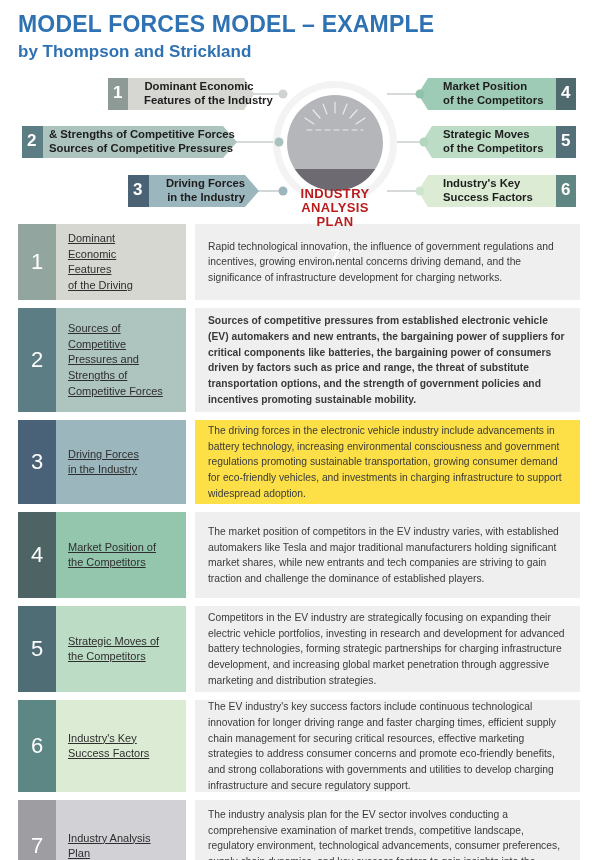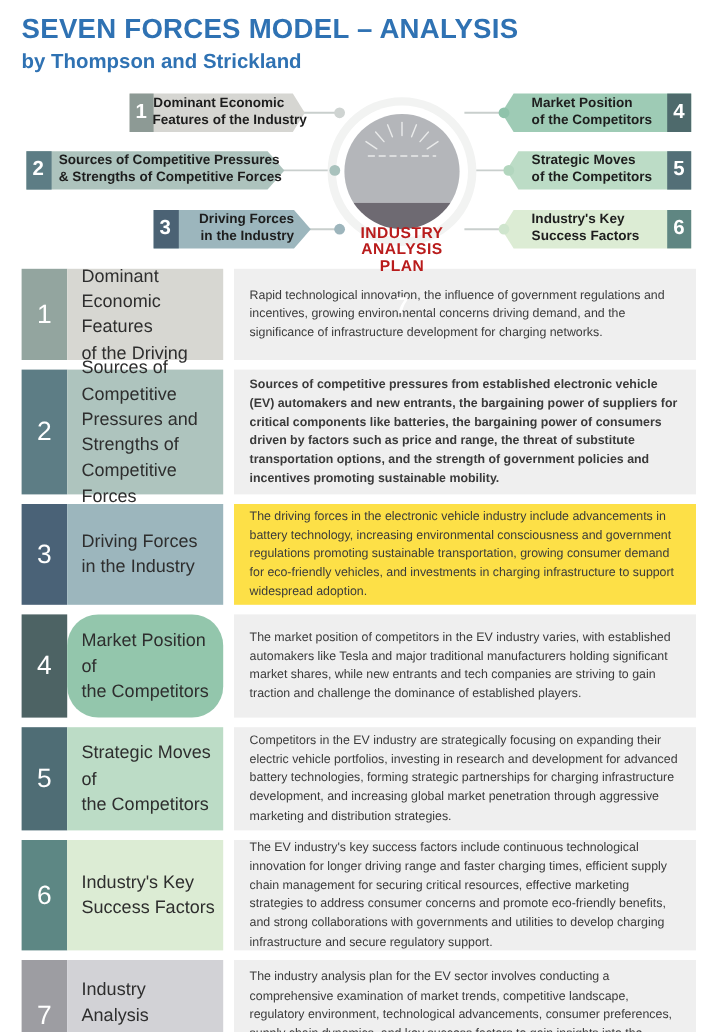--- a/index.html
+++ b/index.html
@@ -103,23 +103,24 @@
     color: #ffffff;
     font-weight: normal;
   }
   .row-label {
     width: 130px;
     flex: 0 0 130px;
     display: flex;
     align-items: center;
     padding-left: 12px;
     padding-right: 6px;
-    font-size: 15px;
+    font-size: 11px;
     color: #2e2e2e;
     line-height: 1.42;
+    text-decoration: underline;
   }
   .row-left {
     display: flex;
     flex: 0 0 168px;
   }
   .row-desc {
     flex: 1 1 auto;
     margin-left: 9px;
     background: #efefef;
     padding: 10px 14px 10px 13px;
@@ -131,21 +132,21 @@
   }
   .dotted {
     background-image: radial-gradient(rgba(255,255,255,.32) 0.8px, transparent 0.9px);
     background-size: 5px 5px;
   }
 </style>
 </head>
 <body>
 
 <div class="header">
-  <div class="title">SEVEN FORCES MODEL – ANALYSIS</div>
+  <div class="title">MODEL FORCES MODEL – EXAMPLE</div>
   <div class="subtitle">by Thompson and Strickland</div>
 </div>
 
 <div class="diagram">
   <svg width="598" height="155" viewBox="0 0 598 155">
 
     <g stroke="#c9cfcd" stroke-width="1.6" fill="none">
       <path d="M250,25 L283,25"></path>
       <path d="M233,73 L279,73"></path>
       <path d="M255,122 L283,122"></path>
@@ -211,29 +212,29 @@
   </svg>
 
   <div class="hub-text">
     <div>INDUSTRY</div>
     <div>ANALYSIS</div>
     <div>PLAN</div>
   </div>
   <div class="hub-num">7</div>
 
   <div class="arrow-num" style="left:113px; top:14px;">1</div>
-  <div class="arrow-label" style="left:127px; top:11px; width:110px; text-align:right;">
+  <div class="arrow-label" style="left:144px; top:11px; width:110px; text-align:center;">
     <div>Dominant Economic</div>
     <div>Features of the Industry</div>
   </div>
 
   <div class="arrow-num" style="left:27px; top:62px;">2</div>
   <div class="arrow-label" style="left:49px; top:59px; width:172px; text-align:center;">
+    <div>&amp; Strengths of Competitive Forces</div>
     <div>Sources of Competitive Pressures</div>
-    <div>&amp; Strengths of Competitive Forces</div>
   </div>
 
   <div class="arrow-num" style="left:133px; top:111px;">3</div>
   <div class="arrow-label" style="left:155px; top:108px; width:90px; text-align:right;">
     <div>Driving Forces</div>
     <div>in the Industry</div>
   </div>
 
   <div class="arrow-label" style="left:443px; top:11px; width:108px; text-align:left;">
     <div>Market Position</div>
@@ -298,21 +299,21 @@
           </div>
         </div>
       </div>
       <div class="row-desc" style="background: #fde047;">
         <div>The driving forces in the electronic vehicle industry include advancements in battery technology, increasing environmental consciousness and government regulations promoting sustainable transportation, growing consumer demand for eco-friendly vehicles, and investments in charging infrastructure to support widespread adoption.</div>
       </div>
     </div>
     <div class="row" style="height: 86px;">
       <div class="row-left">
         <div class="row-num" style="background: rgb(77, 99, 100);">4</div>
-        <div class="row-label" style="background: rgb(147, 198, 172); border-radius: 26px;">
+        <div class="row-label" style="background: rgb(147, 198, 172);">
           <div>
             <div>Market Position of</div>
             <div>the Competitors</div>
           </div>
         </div>
       </div>
       <div class="row-desc" style="background: rgb(239, 239, 239);">
         <div>The market position of competitors in the EV industry varies, with established automakers like Tesla and major traditional manufacturers holding significant market shares, while new entrants and tech companies are striving to gain traction and challenge the dominance of established players.</div>
       </div>
     </div>

